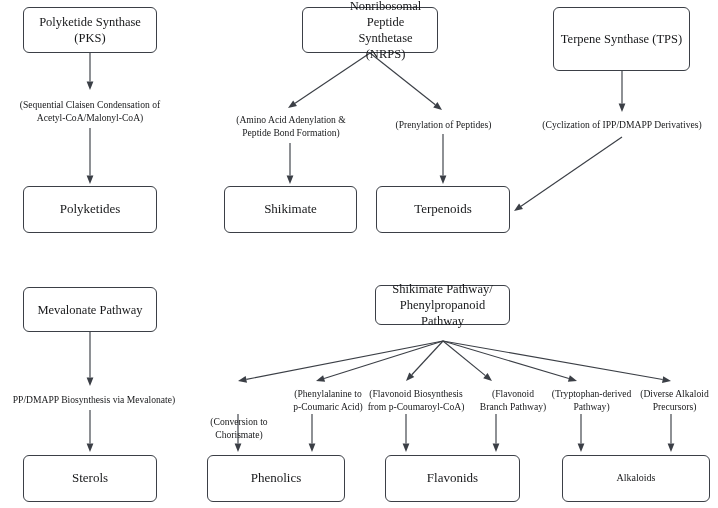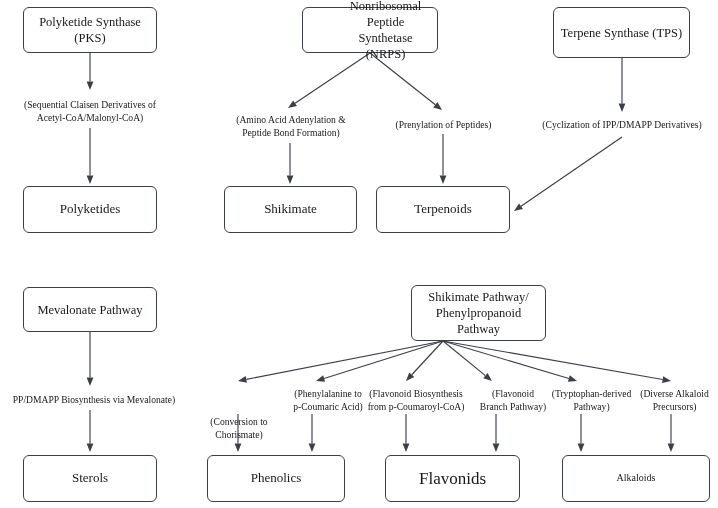--- a/index.html
+++ b/index.html
@@ -141,35 +141,35 @@
       <g>
         <line x1="671" y1="414" x2="671" y2="443.5" stroke="#3b3f46" stroke-width="1.15" stroke-linecap="butt"></line>
         <polygon points="671,452 667.6,443.5 674.4,443.5" fill="#3b3f46"></polygon>
       </g>
     </svg>
   <div id="nodes-layer">
       <div class="node" style="left: 23px; top: 7px; width: 134px; height: 46px; font-size: 12.5px; border-color: rgb(59, 63, 70); background: rgb(255, 255, 255); color: rgb(23, 24, 26);">Polyketide Synthase
 (PKS)</div>
       <div class="node" style="left: 302px; top: 7px; width: 136px; height: 46px; font-size: 12.5px; border-color: rgb(59, 63, 70); background: rgb(255, 255, 255); color: rgb(23, 24, 26); padding-left: 36px;">Nonribosomal Peptide
 Synthetase (NRPS)</div>
-      <div class="node" style="left: 553px; top: 7px; width: 137px; height: 51px; font-size: 12.5px; border-color: rgb(59, 63, 70); background: rgb(255, 255, 255); color: rgb(23, 24, 26);">Terpene Synthase (TPS)</div>
+      <div class="node" style="left: 553px; top: 7px; width: 137px; height: 64px; font-size: 12.5px; border-color: rgb(59, 63, 70); background: rgb(255, 255, 255); color: rgb(23, 24, 26);">Terpene Synthase (TPS)</div>
       <div class="node" style="left: 23px; top: 186px; width: 134px; height: 47px; font-size: 13px; border-color: rgb(59, 63, 70); background: rgb(255, 255, 255); color: rgb(23, 24, 26);">Polyketides</div>
       <div class="node" style="left: 224px; top: 186px; width: 133px; height: 47px; font-size: 13px; border-color: rgb(59, 63, 70); background: rgb(255, 255, 255); color: rgb(23, 24, 26);">Shikimate</div>
       <div class="node" style="left: 376px; top: 186px; width: 134px; height: 47px; font-size: 13px; border-color: rgb(59, 63, 70); background: rgb(255, 255, 255); color: rgb(23, 24, 26);">Terpenoids</div>
       <div class="node" style="left: 23px; top: 287px; width: 134px; height: 45px; font-size: 12.5px; border-color: rgb(59, 63, 70); background: rgb(255, 255, 255); color: rgb(23, 24, 26);">Mevalonate Pathway</div>
-      <div class="node" style="left: 375px; top: 285px; width: 135px; height: 56px; font-size: 12.5px; border-color: rgb(59, 63, 70); background: rgb(255, 255, 255); color: rgb(23, 24, 26); margin-left: 36px;">Shikimate Pathway/
+      <div class="node" style="left: 375px; top: 285px; width: 135px; height: 40px; font-size: 12.5px; border-color: rgb(59, 63, 70); background: rgb(255, 255, 255); color: rgb(23, 24, 26);">Shikimate Pathway/
 Phenylpropanoid
 Pathway</div>
       <div class="node" style="left: 23px; top: 455px; width: 134px; height: 47px; font-size: 13px; border-color: rgb(59, 63, 70); background: rgb(255, 255, 255); color: rgb(23, 24, 26);">Sterols</div>
       <div class="node" style="left: 207px; top: 455px; width: 138px; height: 47px; font-size: 13px; border-color: rgb(59, 63, 70); background: rgb(255, 255, 255); color: rgb(23, 24, 26);">Phenolics</div>
-      <div class="node" style="left: 385px; top: 455px; width: 135px; height: 47px; font-size: 17px; border-color: rgb(59, 63, 70); background: rgb(255, 255, 255); color: rgb(23, 24, 26);">Flavonids</div>
+      <div class="node" style="left: 385px; top: 455px; width: 135px; height: 47px; font-size: 13px; border-color: rgb(59, 63, 70); background: rgb(255, 255, 255); color: rgb(23, 24, 26);">Flavonids</div>
       <div class="node" style="left: 562px; top: 455px; width: 148px; height: 47px; font-size: 10px; border-color: rgb(59, 63, 70); background: rgb(255, 255, 255); color: rgb(23, 24, 26);">Alkaloids</div>
     </div>
   <div id="labels-layer">
-      <div class="edge-label" style="left: 8px; top: 99px; width: 164px; color: rgb(23, 24, 26);">(Sequential Claisen Derivatives of
+      <div class="edge-label" style="left: 8px; top: 99px; width: 164px; color: rgb(23, 24, 26);">(Sequential Claisen Condensation of
 Acetyl-CoA/Malonyl-CoA)</div>
       <div class="edge-label" style="left: 222px; top: 114px; width: 138px; color: rgb(23, 24, 26);">(Amino Acid Adenylation &amp;
 Peptide Bond Formation)</div>
       <div class="edge-label" style="left: 378px; top: 119px; width: 131px; color: rgb(23, 24, 26);">(Prenylation of Peptides)</div>
       <div class="edge-label" style="left: 529px; top: 119px; width: 186px; color: rgb(23, 24, 26);">(Cyclization of IPP/DMAPP Derivatives)</div>
       <div class="edge-label clipped" style="left: 0px; top: 394px; width: 180px; color: rgb(23, 24, 26); padding-left: 8px;">PP/DMAPP Biosynthesis via Mevalonate)</div>
       <div class="edge-label" style="left: 198px; top: 388px; width: 82px; color: rgb(23, 24, 26); margin-top: 28px;">(Conversion to
 Chorismate)</div>
       <div class="edge-label" style="left: 282px; top: 388px; width: 92px; color: rgb(23, 24, 26);">(Phenylalanine to
 p-Coumaric Acid)</div>

